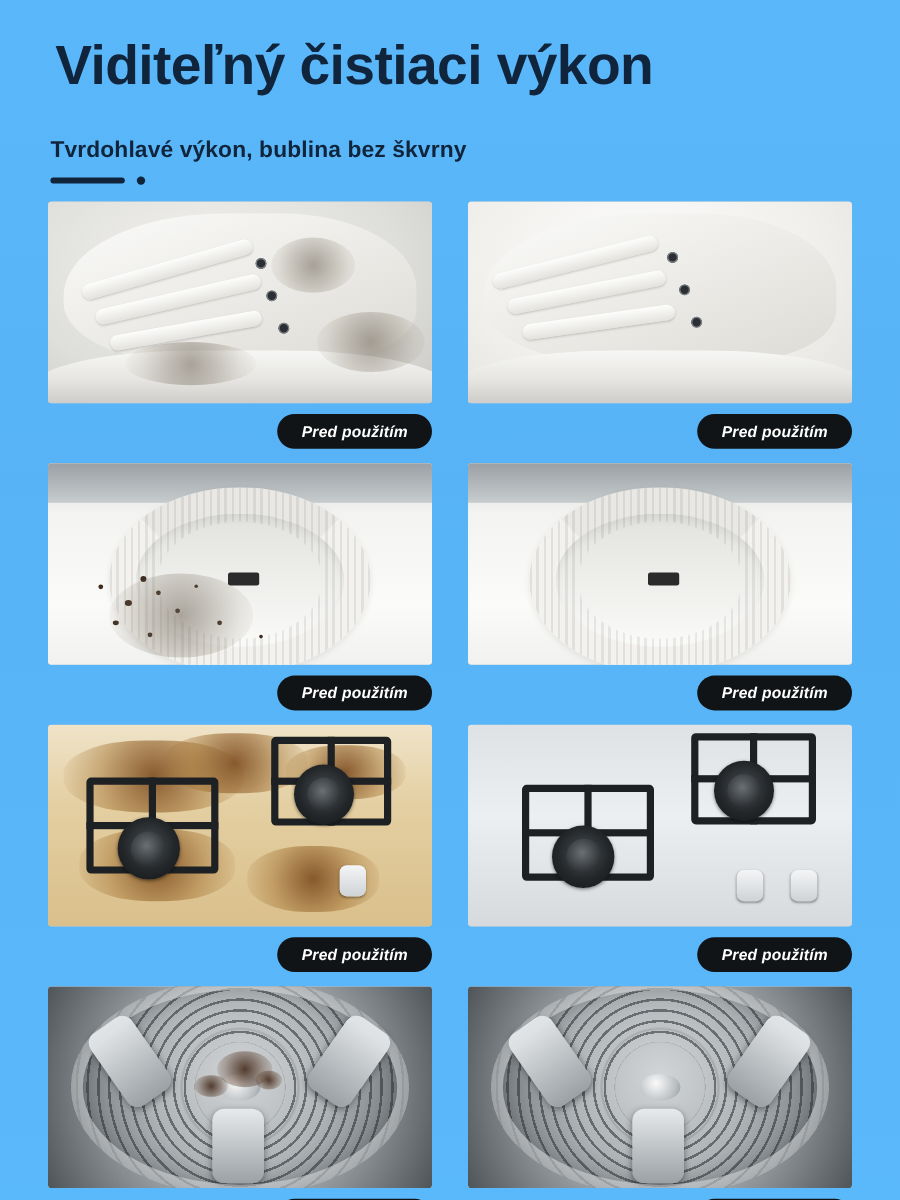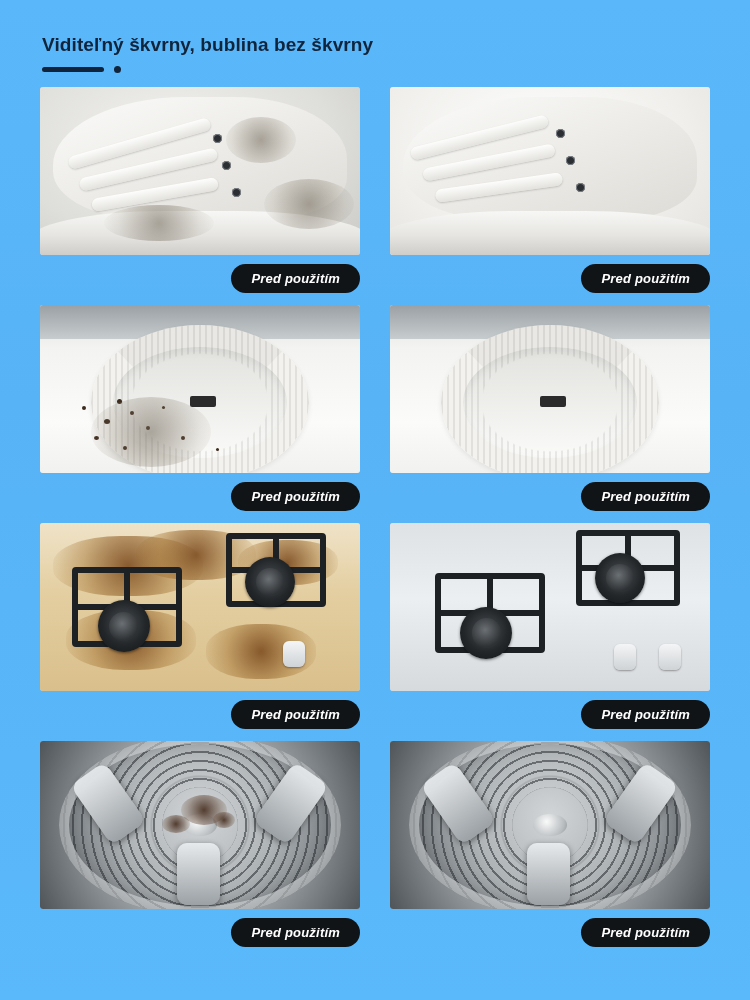--- a/index.html
+++ b/index.html
@@ -229,22 +229,23 @@
   .mold {
     position: absolute; border-radius: 50%;
     background: radial-gradient(circle, rgba(70,45,30,.9) 0%, rgba(90,60,40,.35) 60%, rgba(0,0,0,0) 100%);
   }
 </style>
 </head>
 <body>
 
 <div class="page">
 
-
-  <h2 class="subhead">Viditeľný škvrny, bublina bez škvrny</h2>
+  <h1 class="headline">Viditeľný čistiaci výkon</h1>
+
+  <h2 class="subhead">Tvrdohlavé výkon, bublina bez škvrny</h2>
 
   <div class="rule-row">
     <span class="rule-line"></span>
     <span class="rule-dot"></span>
   </div>
 
   <div class="grid">
 
     <div class="cell">
       <div class="photo">

